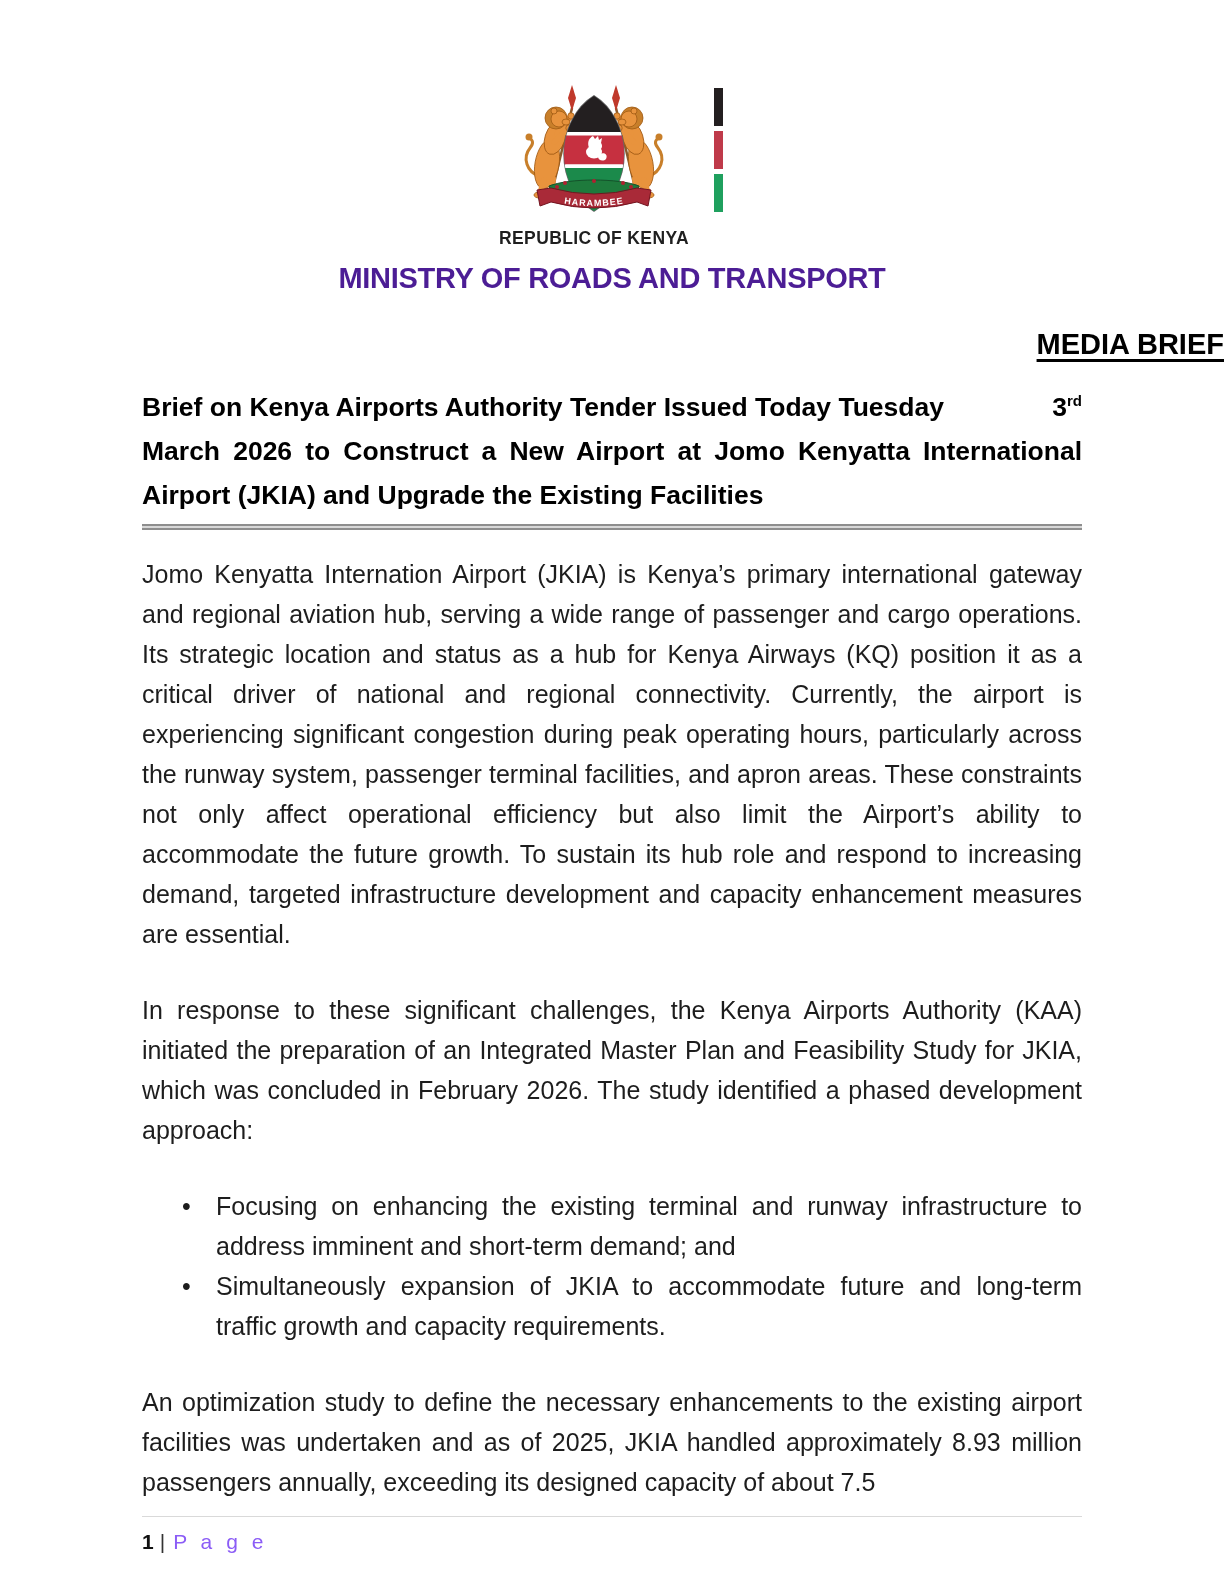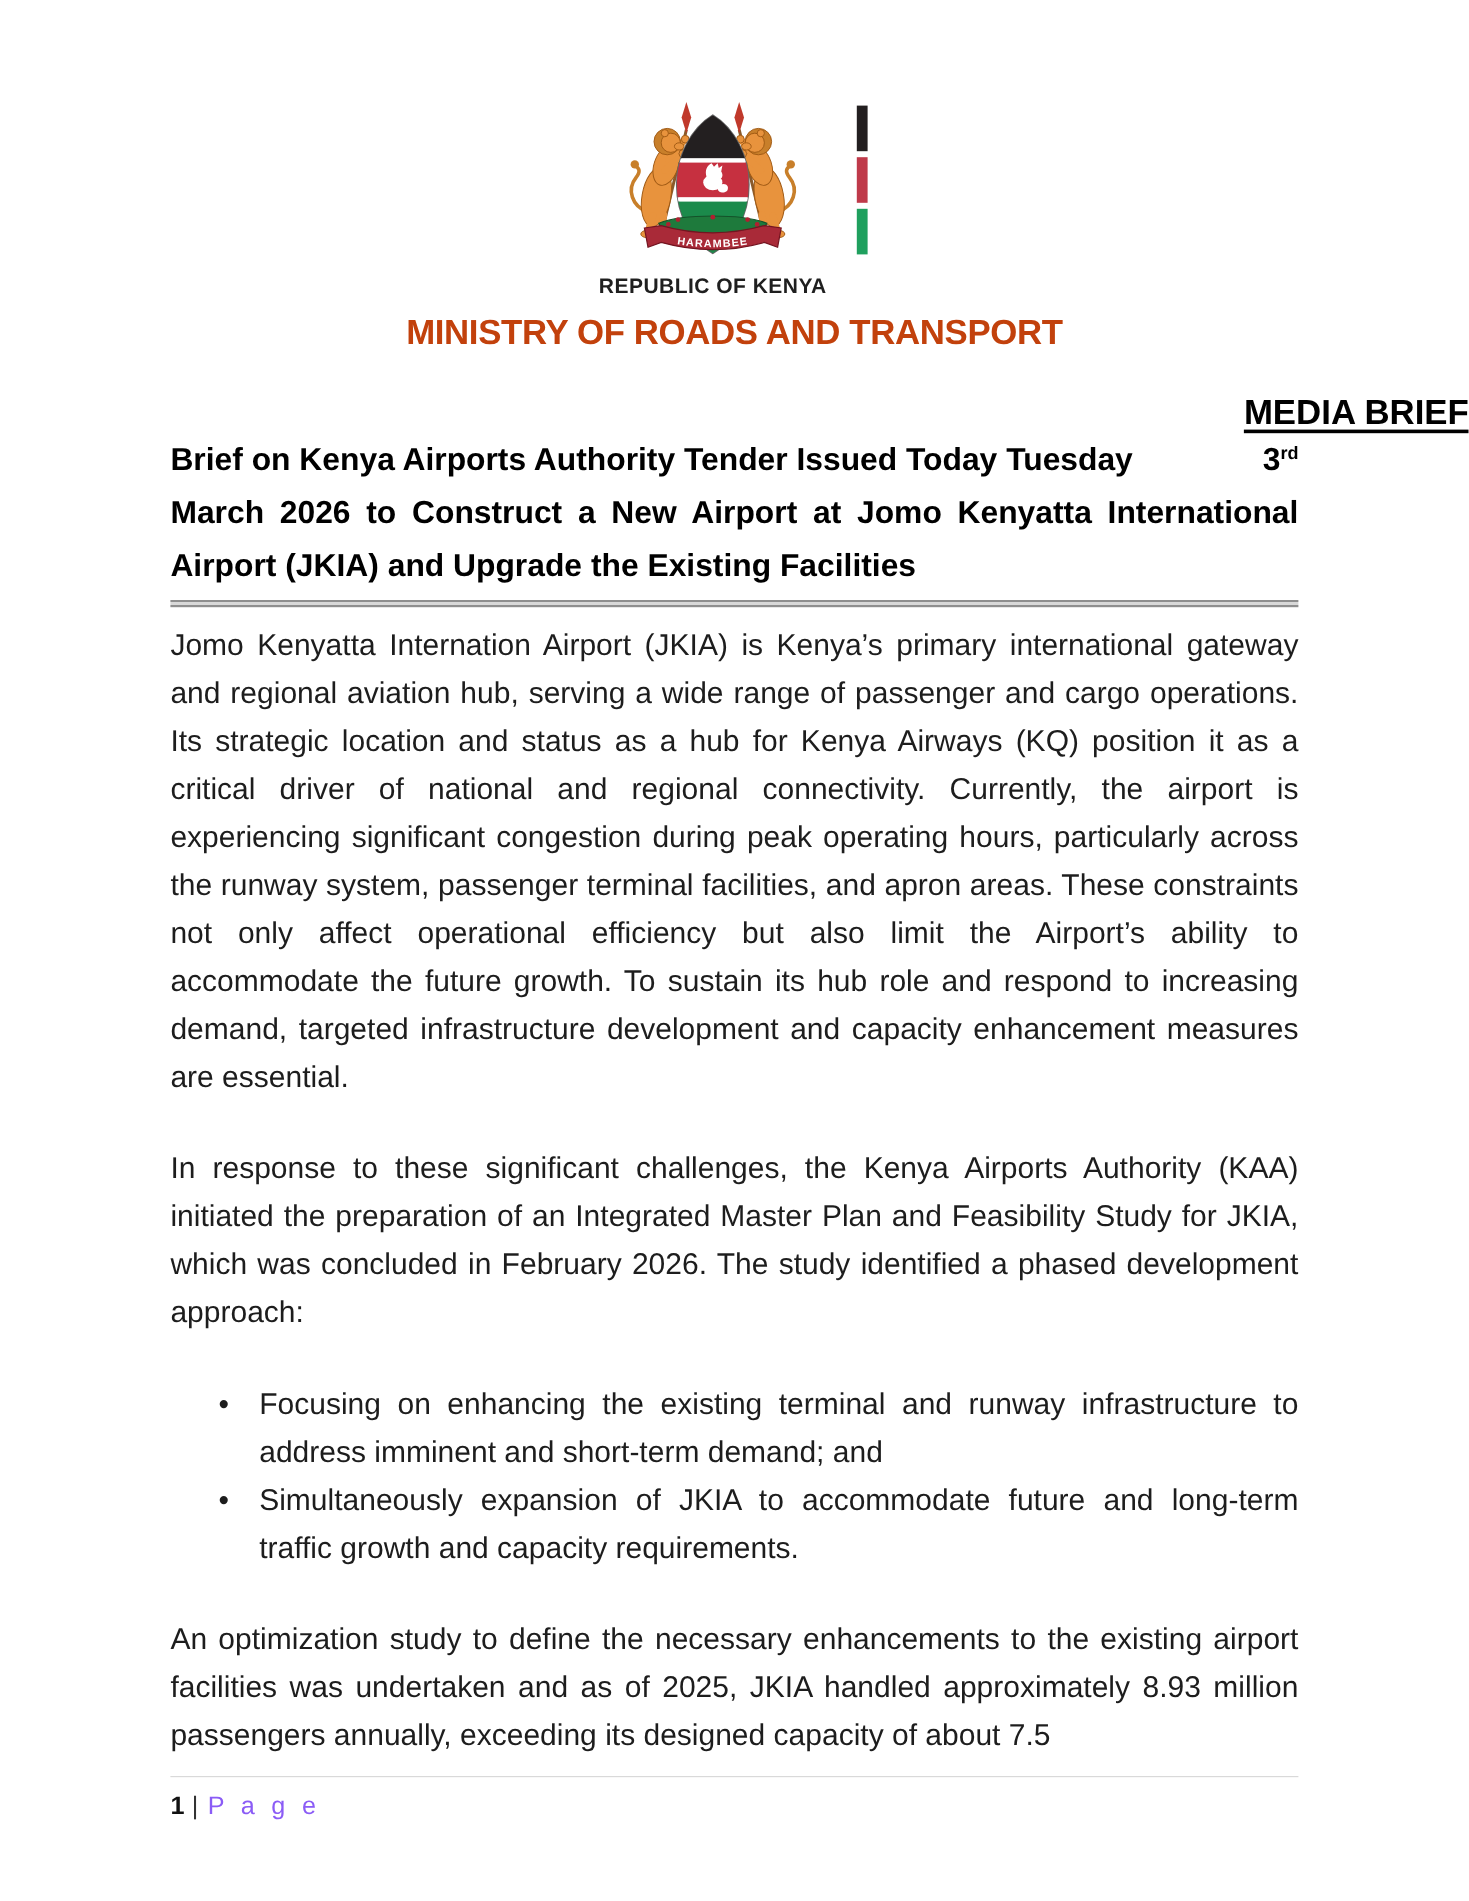--- a/index.html
+++ b/index.html
@@ -11,33 +11,33 @@
   
   .doc-header { padding-top:84px; text-align:center; }
   .logo-wrap { position:relative; display:inline-block; width:190px; left:-18px; }
   svg.emblem { display:block; width:190px; height:132px; margin:0 auto; }
   .flag-stripe { position:absolute; left:215px; top:4px; width:9px; }
   .flag-stripe .seg { height:38px; margin-bottom:5px; }
   .seg-black { background:#231f20; }
   .seg-red   { background:#bf3a4a; }
   .seg-green { background:#1fa05e; }
   .emblem-caption { margin-top:12px; font-size:17.5px; font-weight:700; letter-spacing:0.4px; color:#1f1f1f; white-space:nowrap; text-align:left; }
-  .ministry { margin:13px 0 0; font-size:29px; font-weight:700; color:#c2410c; letter-spacing:-0.3px; }
+  .ministry { margin:13px 0 0; font-size:29px; font-weight:700; color:#4c1d95; letter-spacing:-0.3px; }
   .doc-type { margin:33px 0 0; font-size:29px; font-weight:700; color:#000;
     text-decoration:underline; text-decoration-thickness:2.5px; text-underline-offset:5px;text-align:right; }
   
   .content { width:940px; margin:0 auto; font-size:25px; line-height:40px; text-align:justify; }
-  .brief-title { font-weight:700; font-size:26.5px; line-height:44px; color:#000; }
+  .brief-title { margin-top:24px; font-weight:700; font-size:26.5px; line-height:44px; color:#000; }
   .title-line1 { display:flex; justify-content:space-between; }
   .title-date sup { font-size:15px; line-height:0; }
   .title-rest { text-align:justify; }
   .title-rule { margin-top:7px; height:6px;
     background:linear-gradient(to bottom,#8e8e8e 0,#8e8e8e 2px,#d8d8d8 2px,#d8d8d8 4px,#8e8e8e 4px,#8e8e8e 6px); }
   .body-para { margin:36px 0 0; }
-  .body-para.first { margin-top:12px; }
+  .body-para.first { margin-top:24px; }
   .bullet-list { margin:36px 0 0; padding:0; list-style:none; }
   .bullet-item { display:flex; padding-left:40px; }
   .bullet-marker { width:34px; flex:none; }
   .bullet-text { flex:1; text-align:justify; }
   .bold-word { font-weight:400; }
   
   .page-footer { margin-top:14px; border-top:1px solid #d9d9d9; padding-top:5px; font-size:21px; text-align:left; }
   .pg-num { font-weight:700; color:#111; }
   .pg-sep { color:#333; margin:0 8px 0 6px; }
   .pg-word { color:#8b5cf6; letter-spacing:4px; }

